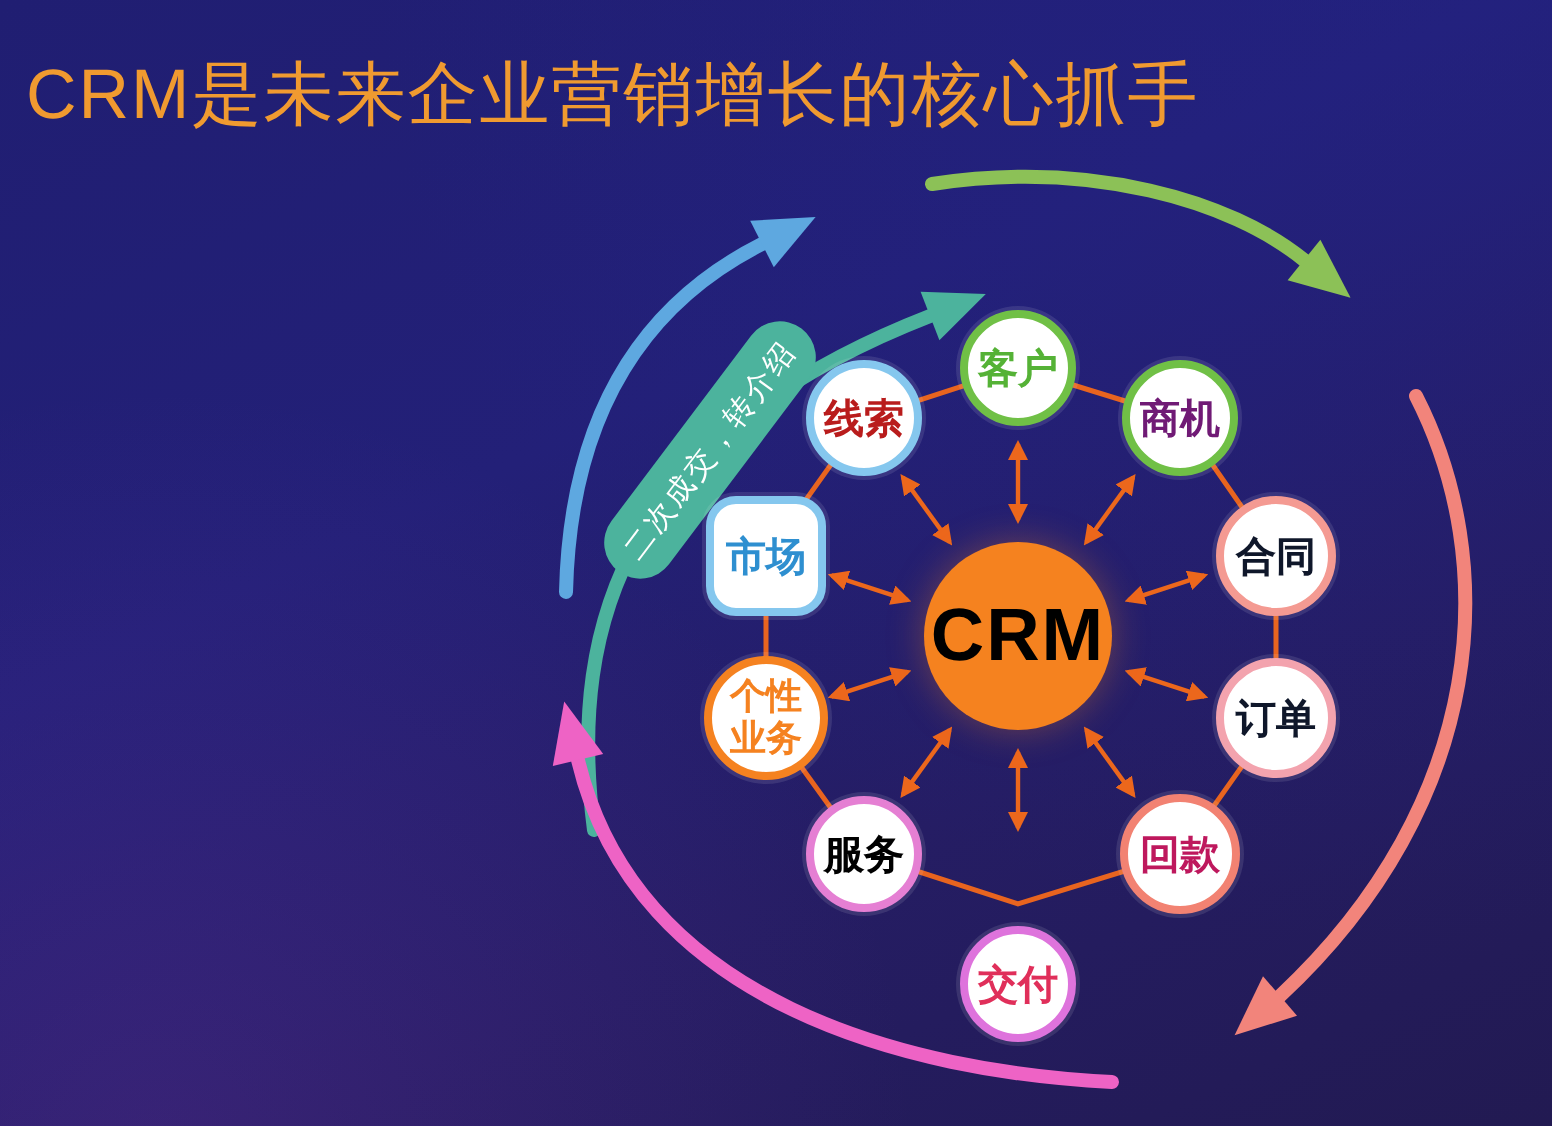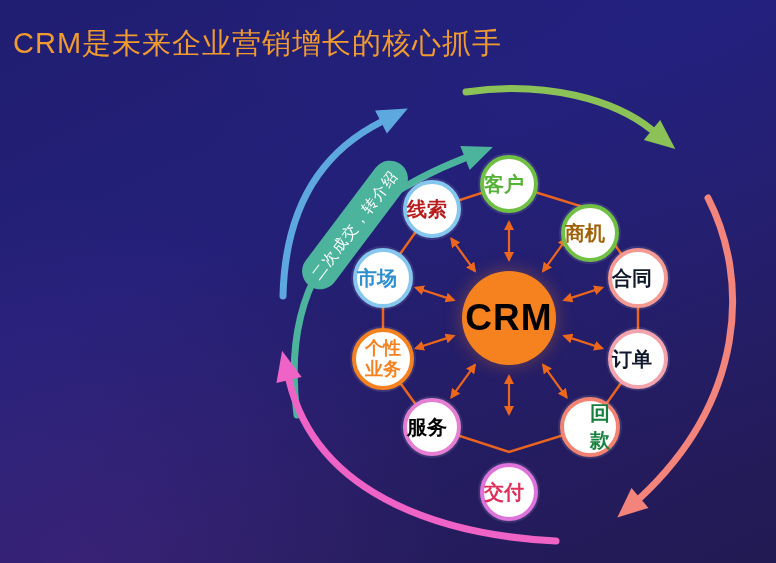--- a/index.html
+++ b/index.html
@@ -5,27 +5,27 @@
   html,body{margin:0;padding:0;}
   body{font-family:"Liberation Sans",sans-serif;background:#10103a;}
   .stage{
     position:relative;width:776px;height:563px;overflow:hidden;
     background:
       radial-gradient(circle at 10% 102%, rgba(125,55,175,0.22), transparent 42%),
       radial-gradient(circle at 88% -5%, rgba(35,35,135,0.45), transparent 55%),
       linear-gradient(155deg,#201e72 0%,#232078 38%,#251d64 68%,#221a52 100%);
   }
   .title{
-    position:absolute;left:13px;top:24px;font-size:29px;letter-spacing:1px;
+    position:absolute;left:13px;top:24px;font-size:35px;letter-spacing:1px;
     color:#f09a30;font-weight:400;white-space:nowrap;
   }
   svg.layer{position:absolute;left:0;top:0;}
   .node{
     position:absolute;border-radius:50%;background:#ffffff;box-sizing:border-box;
-    border:4px solid #ccc;display:flex;align-items:center;justify-content:flex-start;
+    border:4px solid #ccc;display:flex;align-items:center;justify-content:center;
     font-weight:700;font-size:20px;text-align:center;
     box-shadow:0 0 0 2px rgba(255,255,255,0.10);
   }
   .node.small{width:58px;height:58px;}
   .node.mid{width:60px;height:60px;}
   .node.wrap2{width:62px;height:62px;font-size:18px;line-height:1.15;padding:0 7px;}
   .crm{
     position:absolute;left:462px;top:271px;width:94px;height:94px;border-radius:50%;
     display:flex;align-items:center;justify-content:center;
     font-size:37px;font-weight:700;letter-spacing:1px;
@@ -100,42 +100,42 @@
   <div class="pill" style="background-color: rgb(76, 179, 157); color: rgb(255, 255, 255);">
     <span>二次成交，转介绍</span>
   </div>
 
   <div class="node small n-leads" style="border-color: rgb(133, 199, 238); color: #b91c1c; font-family: Liberation Mono, monospace;">
     <span>线索</span>
   </div>
   <div class="node small n-customer" style="border-color: rgb(112, 192, 70); color: rgb(85, 178, 54);">
     <span>客户</span>
   </div>
-  <div class="node small n-opportunity" style="border-color: rgb(112, 192, 70); color: #a16207; margin-top: 24px;">
+  <div class="node small n-opportunity" style="border-color: rgb(112, 192, 70); color: #701a75;">
     <span>商机</span>
   </div>
   <div class="node mid n-contract" style="border-color: rgb(244, 154, 146); color: #0f172a;">
     <span>合同</span>
   </div>
   <div class="node mid n-order" style="border-color: rgb(243, 163, 174); color: #0f172a;">
     <span>订单</span>
   </div>
-  <div class="node mid n-payment" style="border-color: rgb(242, 130, 114); color: #15803d; padding-left: 20px;">
+  <div class="node mid n-payment" style="border-color: rgb(242, 130, 114); color: #be185d;">
     <span>回款</span>
   </div>
   <div class="node small n-delivery" style="border-color: rgb(222, 115, 220); color: rgb(224, 47, 90);">
     <span>交付</span>
   </div>
   <div class="node small n-service" style="border-color: rgb(229, 127, 211); color: #000000;">
     <span>服务</span>
   </div>
   <div class="node wrap2 n-custom" style="border-color: rgb(245, 130, 32); color: rgb(245, 130, 32);">
     <span>个性业务</span>
   </div>
-  <div class="node mid n-market" style="border-color: rgb(133, 199, 238); color: rgb(46, 143, 208);">
+  <div class="node mid n-market" style="border-color: rgb(133, 199, 238); color: rgb(46, 143, 208); border-radius: 15px;">
     <span>市场</span>
   </div>
 
   <div class="crm" style="background-color: rgb(245, 130, 31); color: #000000;">
     <span>CRM</span>
   </div>
 
 </div>
 
 </body></html>

